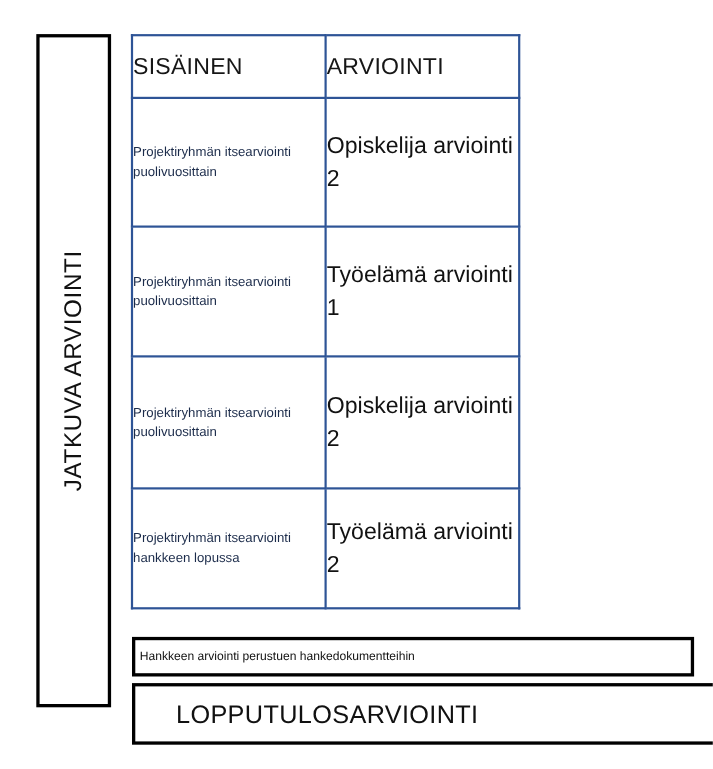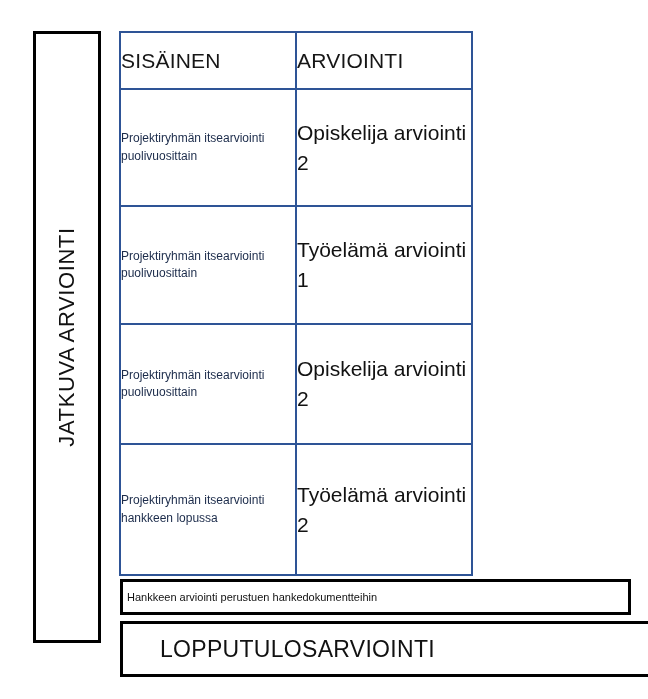--- a/index.html
+++ b/index.html
@@ -79,21 +79,21 @@
   .cell-external {
     font-size: 21px;
     line-height: 1.42;
     color: #121212;
     padding: 0 8px 0 22px;
   }
 
   .row-h1 td { height: 117px; }
   .row-h2 td { height: 118px; }
   .row-h3 td { height: 120px; }
-  .row-h4 td { height: 131px; }
+  .row-h4 td { height: 109px; }
 
   
   #document-evaluation-box {
     position: absolute;
     left: 120px;
     top: 579px;
     width: 511px;
     height: 36px;
     border: 3px solid #000000;
     box-sizing: border-box;

